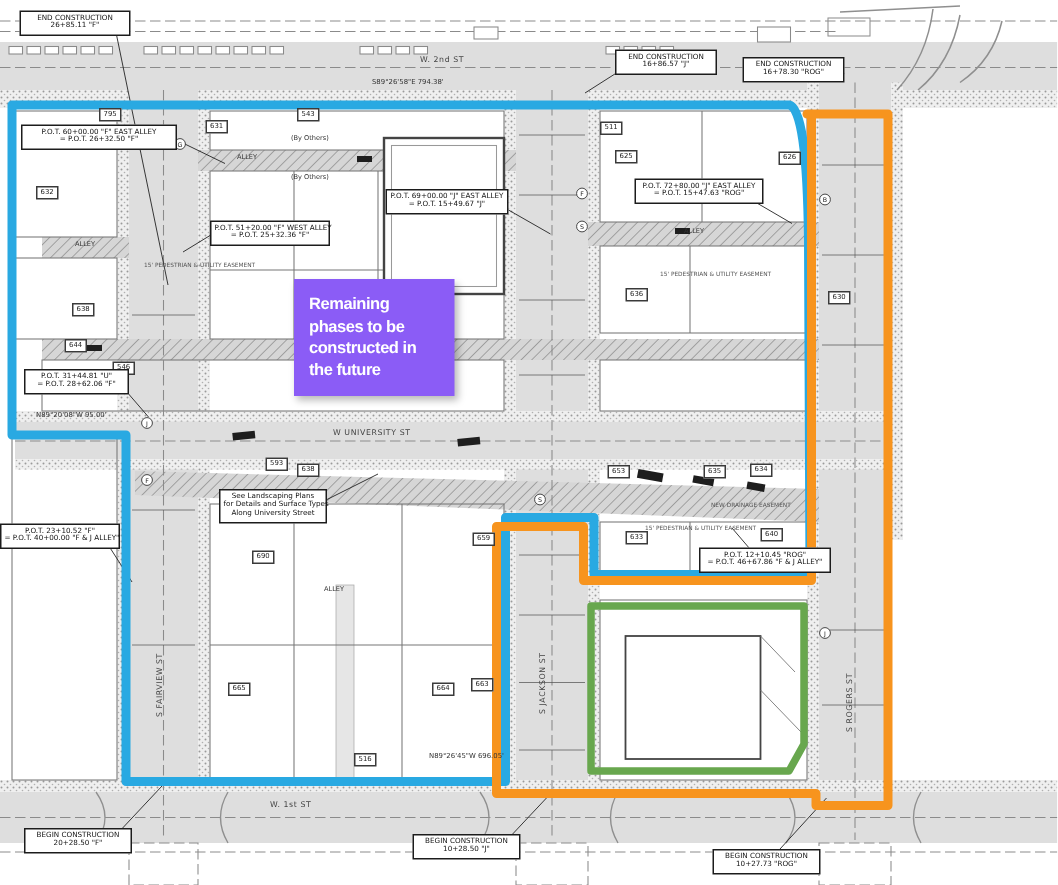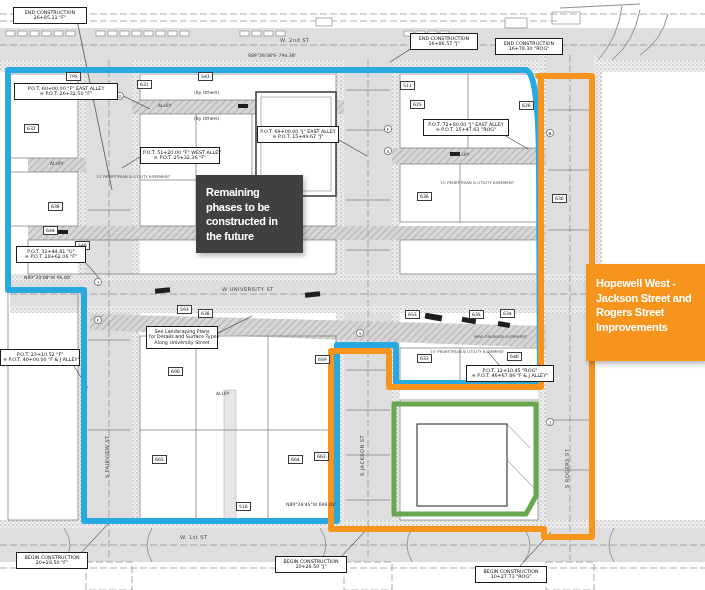--- a/index.html
+++ b/index.html
@@ -330,16 +330,15 @@
   <div class="tnote" style="left:194px;top:116px">(By Others)</div>
   <div class="tnote" style="left:158px;top:103px">ALLEY</div>
   <div class="tnote" style="left:50px;top:161px">ALLEY</div>
   <div class="tnote" style="left:456px;top:152px">ALLEY</div>
   <div class="tnote" style="left:216px;top:391px">ALLEY</div>
   <div class="tnote tiny" style="left:96px;top:174px">15' PEDESTRIAN &amp; UTILITY EASEMENT</div>
   <div class="tnote tiny" style="left:440px;top:180px">15' PEDESTRIAN &amp; UTILITY EASEMENT</div>
   <div class="tnote tiny" style="left:430px;top:349px">15' PEDESTRIAN &amp; UTILITY EASEMENT</div>
   <div class="tnote tiny" style="left:474px;top:334px">NEW DRAINAGE EASEMENT</div>
 
-  <div class="ov-label" style="left:196px;top:175px;width:107px;height:78px;background:#404040">Remaining phases to be constructed in the future</div>
-  <div class="ov-label" style="left:586px;top:264px;width:119px;height:97px;background:#F7941E;padding-top:12px">Hopewell West - Jackson Street and Rogers Street Improvements</div>
+  <div class="ov-label" style="left:196px;top:186px;width:107px;height:78px;background:#8b5cf6">Remaining phases to be constructed in the future</div>
 
 </div>
 
 </body></html>

